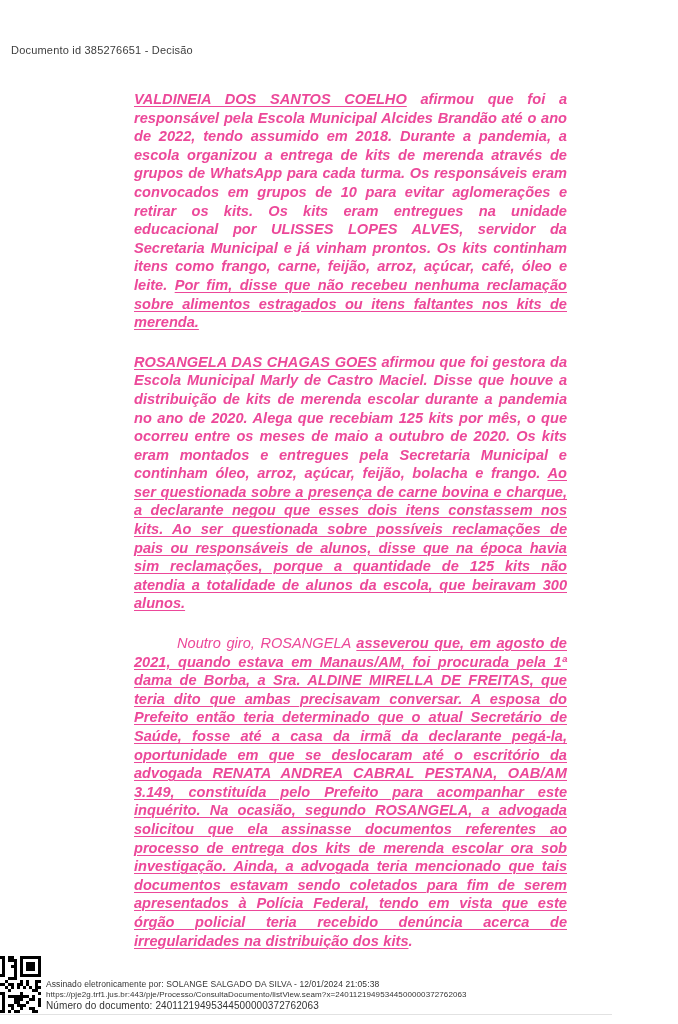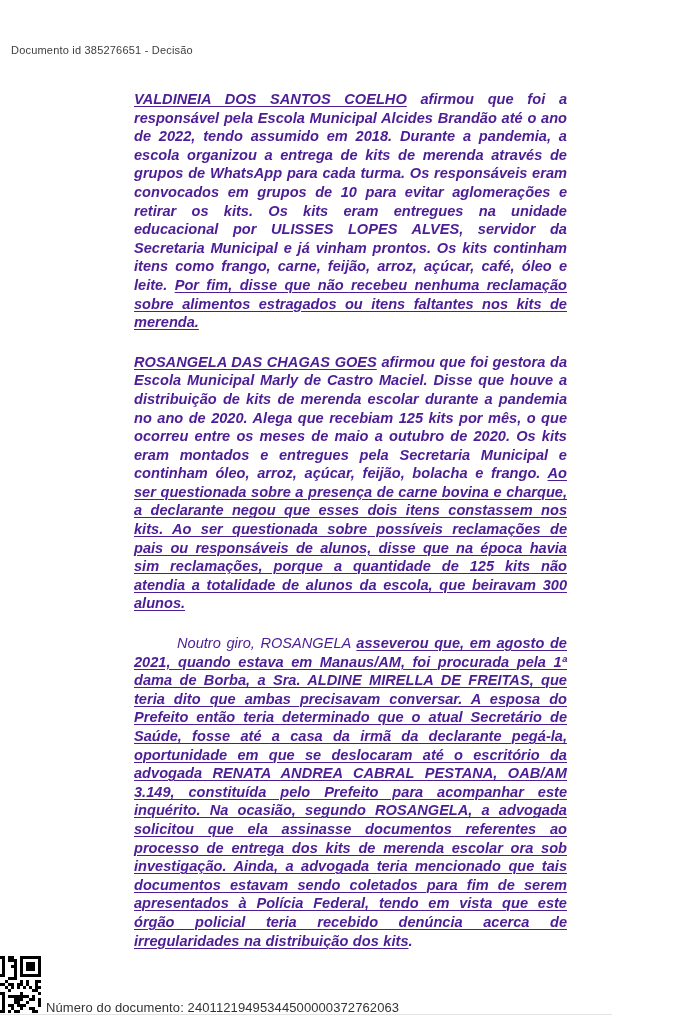--- a/index.html
+++ b/index.html
@@ -27,21 +27,21 @@
   .doc-body {
     position: absolute;
     left: 134px;
     top: 90px;
     width: 433px;
     text-align: justify;
     font-weight: bold;
     font-style: italic;
     font-size: 14.6px;
     line-height: 18.6px;
-    color: #4c1d95;
+    color: #ec4899;
     word-spacing: 0.5px;
   }
   .doc-body p.para {
     margin: 0 0 21px 0;
   }
   .doc-body span.u {
     text-decoration: underline;
     text-decoration-thickness: 1.4px;
     text-underline-offset: 2px;
   }
@@ -58,21 +58,21 @@
   }
   .footer-line {
     position: absolute;
     left: 46px;
     color: #333333;
     white-space: nowrap;
     letter-spacing: 0.1px;
   }
   .footer-signed { top: 979px; font-size: 8.5px; }
   .footer-url    { top: 990px; font-size: 8px; }
-  .footer-docnum { top: 1000px; font-size: 13px; }
+  .footer-docnum { top: 1000px; font-size: 10px; }
   .page-ref {
     position: absolute;
     left: 567px;
     top: 1041px;
     font-size: 10.5px;
     color: #2e2e2e;
     white-space: nowrap;
   }
   .bottom-rule {
     position: absolute;
@@ -187,21 +187,23 @@
         <rect x="13" y="1" width="5" height="5" fill="#fff"></rect>
         <rect x="14" y="2" width="3" height="3" fill="#000"></rect>
       </g>
       <g>
         <rect x="0" y="12" width="7" height="7" fill="#000"></rect>
         <rect x="1" y="13" width="5" height="5" fill="#fff"></rect>
         <rect x="2" y="14" width="3" height="3" fill="#000"></rect>
       </g>
     </svg>
 
-
+  <div class="footer-line footer-signed">Assinado eletronicamente por: SOLANGE SALGADO DA SILVA - 12/01/2024 21:05:38</div>
+
+  <div class="footer-line footer-url">https://pje2g.trf1.jus.br:443/pje/Processo/ConsultaDocumento/listView.seam?x=24011219495344500000372762063</div>
 
   <div class="footer-line footer-docnum">Número do documento: 24011219495344500000372762063</div>
 
   <div class="page-ref">Num. 385276651 - Pág.</div>
 
   <div class="bottom-rule"></div>
 
 </div>
 
 </body></html>

